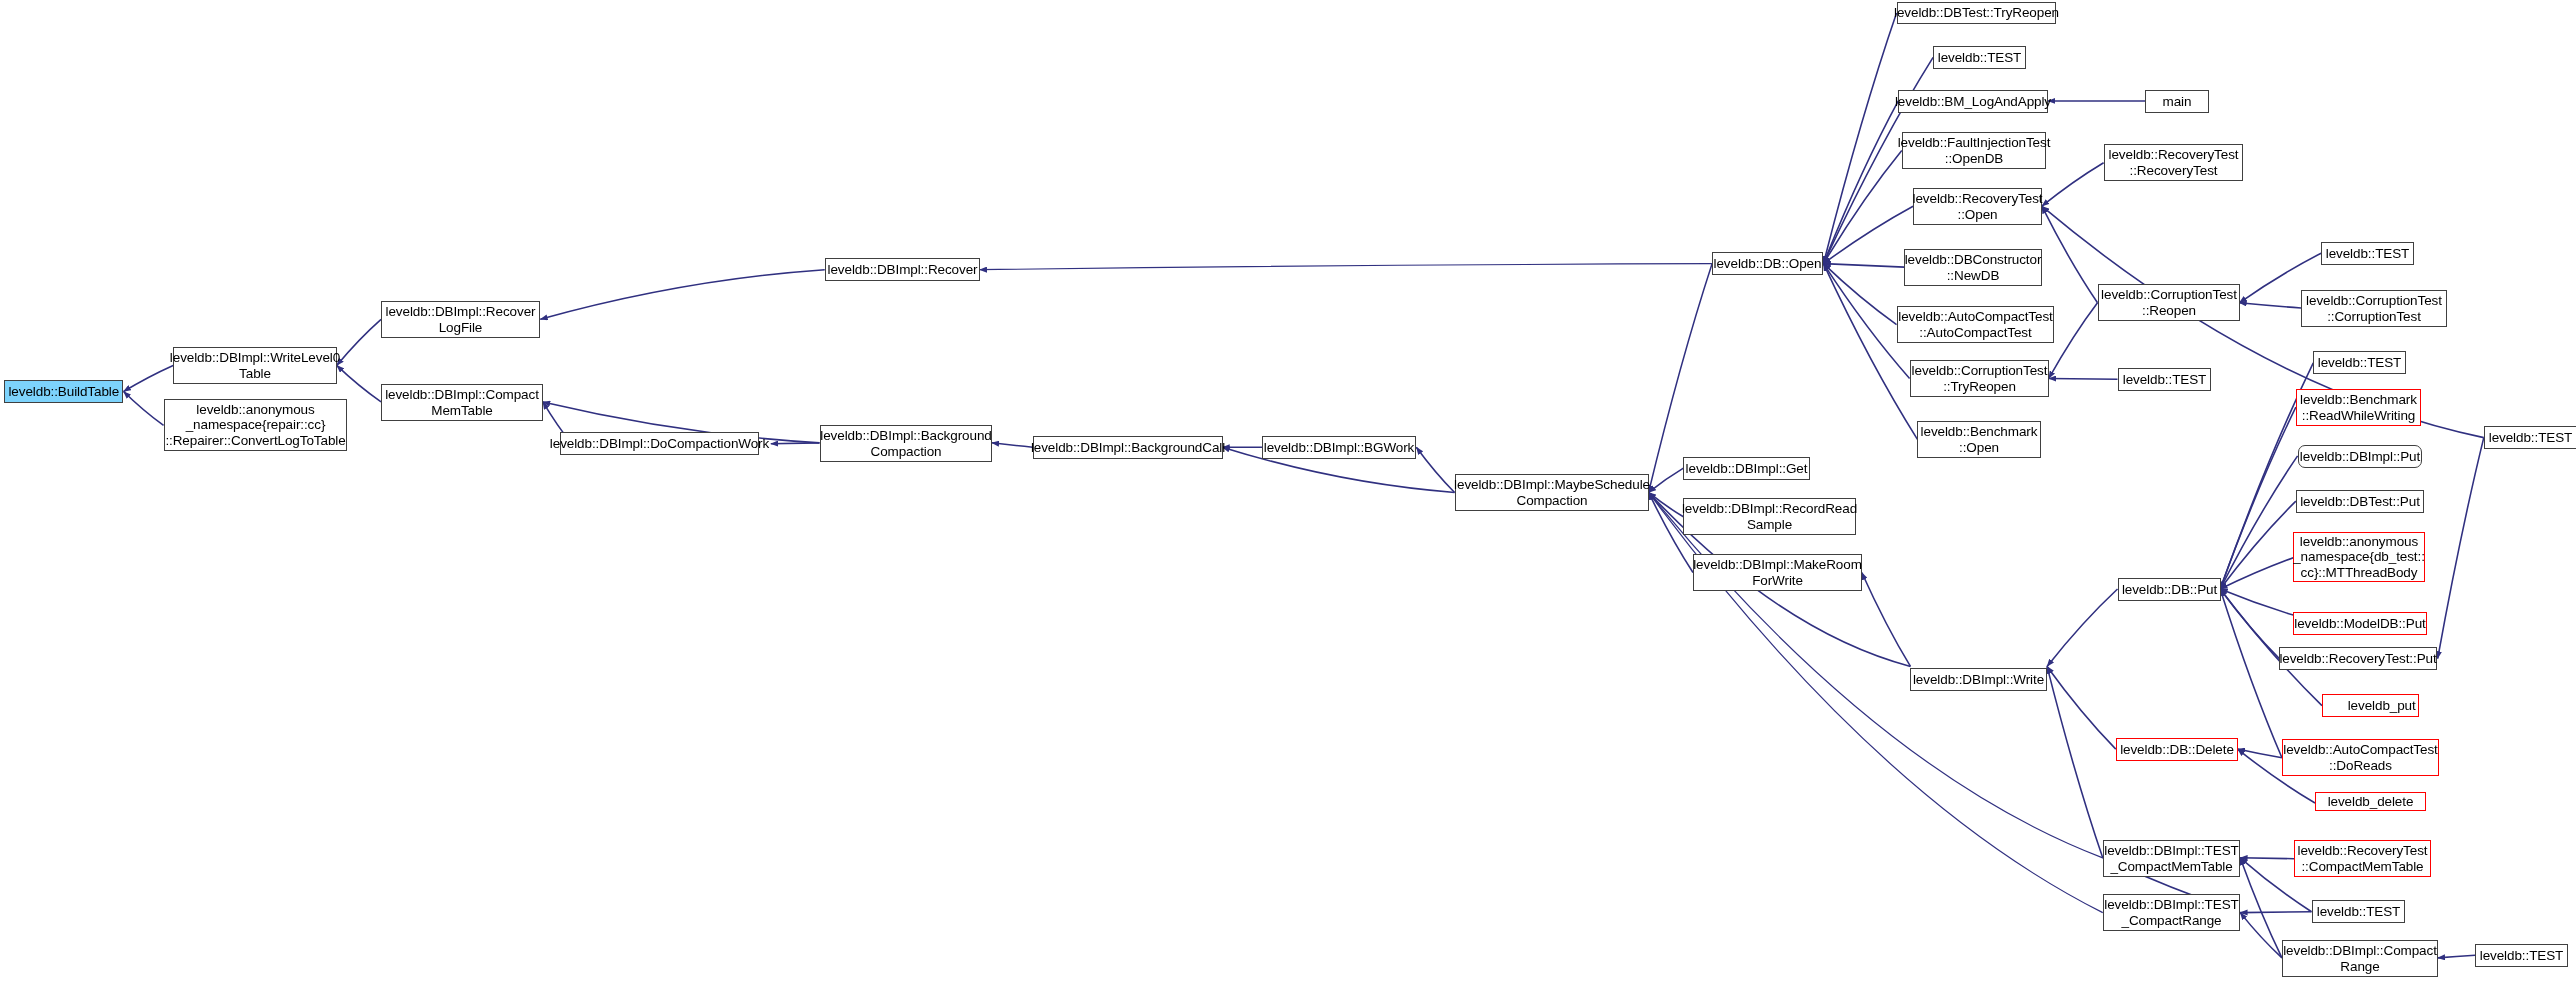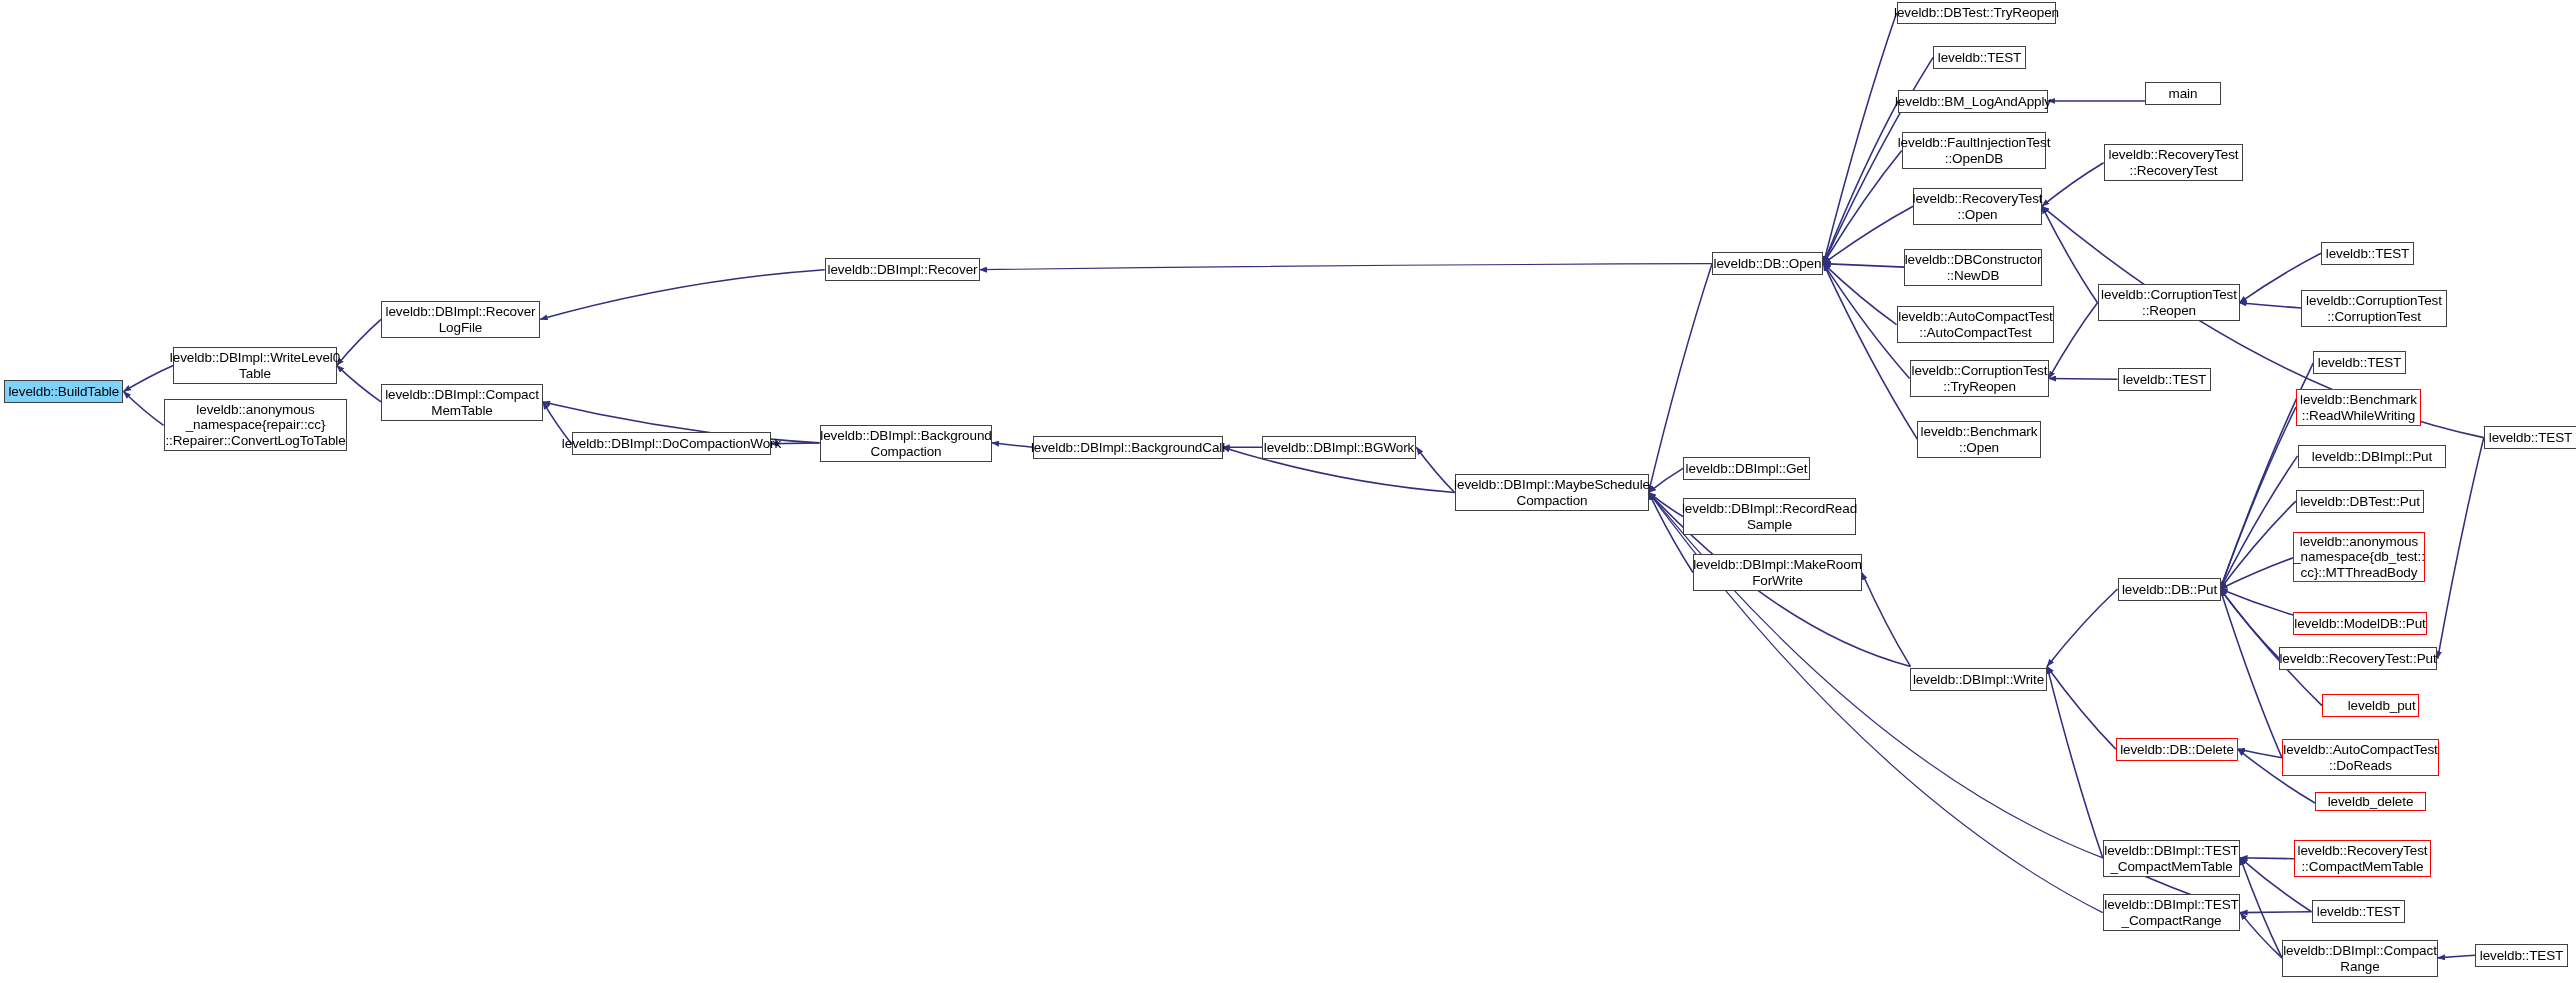--- a/index.html
+++ b/index.html
@@ -109,21 +109,21 @@
       <div class="node current" style="left: 4.3px; top: 380px; width: 119px; height: 22.6px;">leveldb::BuildTable</div>
       <div class="node" style="left: 173px; top: 347px; width: 164px; height: 37px;">leveldb::DBImpl::WriteLevel0
 Table</div>
       <div class="node" style="left: 164px; top: 399px; width: 183px; height: 52px;">leveldb::anonymous
 _namespace{repair::cc}
 ::Repairer::ConvertLogToTable</div>
       <div class="node" style="left: 381px; top: 301px; width: 159px; height: 37px;">leveldb::DBImpl::Recover
 LogFile</div>
       <div class="node" style="left: 381px; top: 384px; width: 162px; height: 37px;">leveldb::DBImpl::Compact
 MemTable</div>
-      <div class="node" style="left: 572px; top: 432px; width: 199px; height: 22.6px;">leveldb::DBImpl::DoCompactionWork</div>
+      <div class="node" style="left: 560px; top: 432px; width: 199px; height: 22.6px;">leveldb::DBImpl::DoCompactionWork</div>
       <div class="node" style="left: 820px; top: 425px; width: 172px; height: 37px;">leveldb::DBImpl::Background
 Compaction</div>
       <div class="node" style="left: 1033px; top: 436px; width: 190px; height: 22.6px;">leveldb::DBImpl::BackgroundCall</div>
       <div class="node" style="left: 1262px; top: 436px; width: 154px; height: 22.6px;">leveldb::DBImpl::BGWork</div>
       <div class="node" style="left: 825px; top: 258px; width: 155px; height: 22.6px;">leveldb::DBImpl::Recover</div>
       <div class="node" style="left: 1455px; top: 474px; width: 194px; height: 37px;">leveldb::DBImpl::MaybeSchedule
 Compaction</div>
       <div class="node" style="left: 1683px; top: 457px; width: 127px; height: 22.6px;">leveldb::DBImpl::Get</div>
       <div class="node" style="left: 1683px; top: 498px; width: 173px; height: 37px;">leveldb::DBImpl::RecordRead
 Sample</div>
@@ -138,34 +138,34 @@
       <div class="node" style="left: 1913px; top: 188px; width: 129px; height: 37px;">leveldb::RecoveryTest
 ::Open</div>
       <div class="node" style="left: 1904px; top: 249px; width: 138px; height: 37px;">leveldb::DBConstructor
 ::NewDB</div>
       <div class="node" style="left: 1897px; top: 306px; width: 157px; height: 37px;">leveldb::AutoCompactTest
 ::AutoCompactTest</div>
       <div class="node" style="left: 1910px; top: 360px; width: 139px; height: 37px;">leveldb::CorruptionTest
 ::TryReopen</div>
       <div class="node" style="left: 1917px; top: 421px; width: 124px; height: 37px;">leveldb::Benchmark
 ::Open</div>
-      <div class="node" style="left: 2145px; top: 82px; width: 76px; height: 22.6px;">main</div>
+      <div class="node" style="left: 2145px; top: 90px; width: 64px; height: 22.6px;">main</div>
       <div class="node" style="left: 2104px; top: 144px; width: 139px; height: 37px;">leveldb::RecoveryTest
 ::RecoveryTest</div>
       <div class="node" style="left: 2098px; top: 284px; width: 142px; height: 37px;">leveldb::CorruptionTest
 ::Reopen</div>
       <div class="node" style="left: 2321px; top: 242px; width: 93px; height: 22.6px;">leveldb::TEST</div>
       <div class="node" style="left: 2301px; top: 290px; width: 146px; height: 37px;">leveldb::CorruptionTest
 ::CorruptionTest</div>
       <div class="node" style="left: 2118px; top: 368px; width: 93px; height: 22.6px;">leveldb::TEST</div>
       <div class="node" style="left: 2118px; top: 578px; width: 103px; height: 22.6px;">leveldb::DB::Put</div>
       <div class="node" style="left: 2313px; top: 351px; width: 93px; height: 22.6px;">leveldb::TEST</div>
       <div class="node red" style="left: 2296px; top: 389px; width: 125px; height: 37px;">leveldb::Benchmark
 ::ReadWhileWriting</div>
-      <div class="node" style="left: 2298px; top: 445px; width: 148px; height: 22.6px;">leveldb::DBImpl::Put</div>
+      <div class="node" style="left: 2298px; top: 445px; width: 124px; height: 22.6px; border-radius: 7px;">leveldb::DBImpl::Put</div>
       <div class="node" style="left: 2296px; top: 490px; width: 128px; height: 22.6px;">leveldb::DBTest::Put</div>
       <div class="node red" style="left: 2293px; top: 532px; width: 132px; height: 50px;">leveldb::anonymous
 _namespace{db_test::
 cc}::MTThreadBody</div>
       <div class="node red" style="left: 2293px; top: 604px; width: 134px; height: 22.6px; margin-top: 8px;">leveldb::ModelDB::Put</div>
       <div class="node" style="left: 2279px; top: 647px; width: 158px; height: 22.6px;">leveldb::RecoveryTest::Put</div>
       <div class="node" style="left: 2484px; top: 426px; width: 93px; height: 22.6px;">leveldb::TEST</div>
       <div class="node red" style="left: 2322px; top: 694px; width: 97px; height: 22.6px; padding-left: 25px;">leveldb_put</div>
       <div class="node red" style="left: 2116px; top: 738px; width: 122px; height: 22.6px;">leveldb::DB::Delete</div>
       <div class="node red" style="left: 2282px; top: 739px; width: 157px; height: 37px;">leveldb::AutoCompactTest

